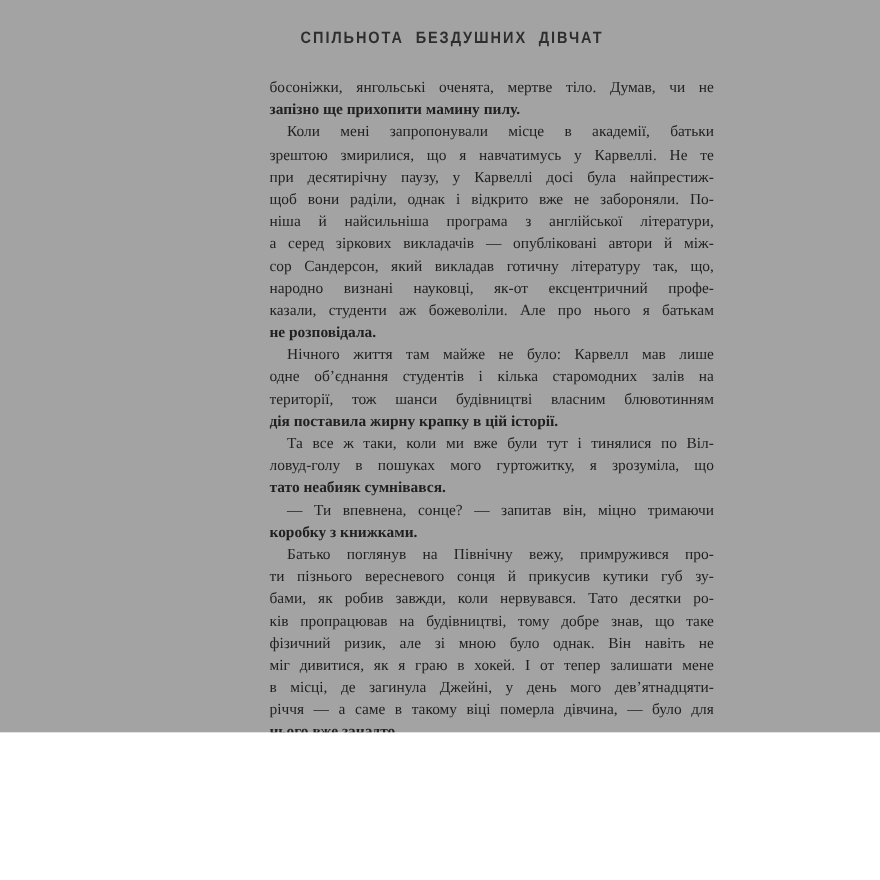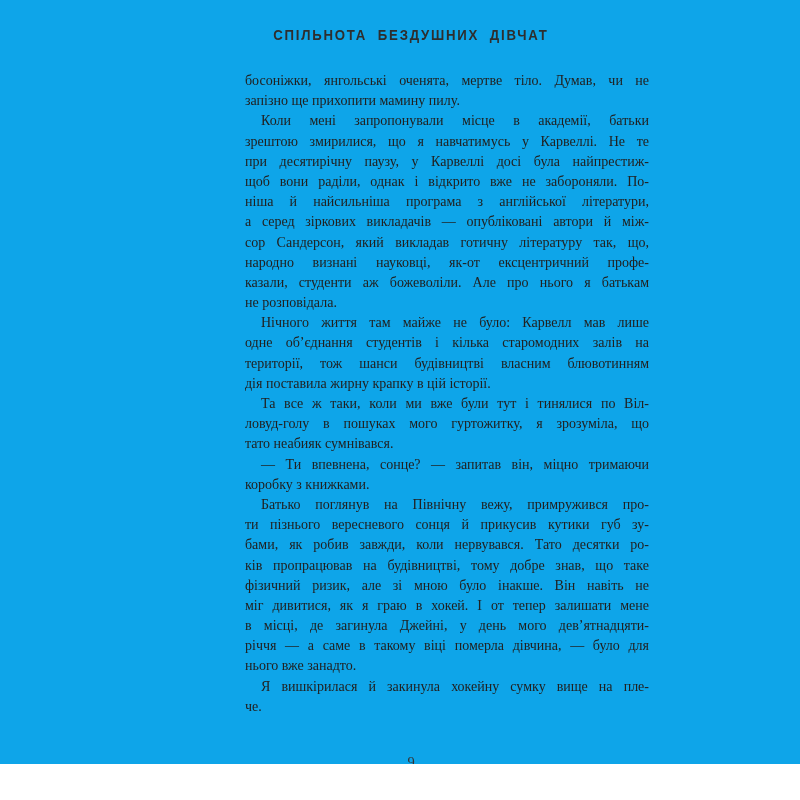--- a/index.html
+++ b/index.html
@@ -3,22 +3,22 @@
 <meta charset="utf-8">
 <style>
   html, body {
     margin: 0;
     padding: 0;
     background: #ffffff;
   }
   .book-page {
     position: relative;
     width: 800px;
-    height: 764px;
-    background: #0ea5e9;
+    height: 666px;
+    background: #a3a3a3;
     font-family: "Liberation Serif", serif;
     color: #222222;
     overflow: hidden;
   }
   .running-head {
     position: absolute;
     top: 26px;
     left: 209px;
     width: 404px;
     text-align: center;
@@ -51,20 +51,21 @@
     text-align-last: justify;
     word-spacing: -1px;
     white-space: normal;
     height: 20.2px;
     overflow: hidden;
   }
   .line.last {
     text-align: left;
     text-align-last: left;
     word-spacing: normal;
+    font-weight: bold;
   }
   .paragraph.indented .line.first {
     text-indent: 16px;
   }
   .page-number {
     position: absolute;
     top: 754px;
     left: 209px;
     width: 404px;
     text-align: center;
@@ -109,21 +110,21 @@
       </div>
       <div class="paragraph indented">
         <div class="line first">— Ти впевнена, сонце? — запитав він, міцно тримаючи</div>
         <div class="line last">коробку з книжками.</div>
       </div>
       <div class="paragraph indented">
         <div class="line first">Батько поглянув на Північну вежу, примружився про-</div>
         <div class="line">ти пізнього вересневого сонця й прикусив кутики губ зу-</div>
         <div class="line">бами, як робив завжди, коли нервувався. Тато десятки ро-</div>
         <div class="line">ків пропрацював на будівництві, тому добре знав, що таке</div>
-        <div class="line">фізичний ризик, але зі мною було інакше. Він навіть не</div>
+        <div class="line">фізичний ризик, але зі мною було однак. Він навіть не</div>
         <div class="line">міг дивитися, як я граю в хокей. І от тепер залишати мене</div>
         <div class="line">в місці, де загинула Джейні, у день мого дев’ятнадцяти-</div>
         <div class="line">річчя — а саме в такому віці померла дівчина, — було для</div>
         <div class="line last">нього вже занадто.</div>
       </div>
       <div class="paragraph indented">
         <div class="line first">Я вишкірилася й закинула хокейну сумку вище на пле-</div>
         <div class="line last">че.</div>
       </div>
     </div>

